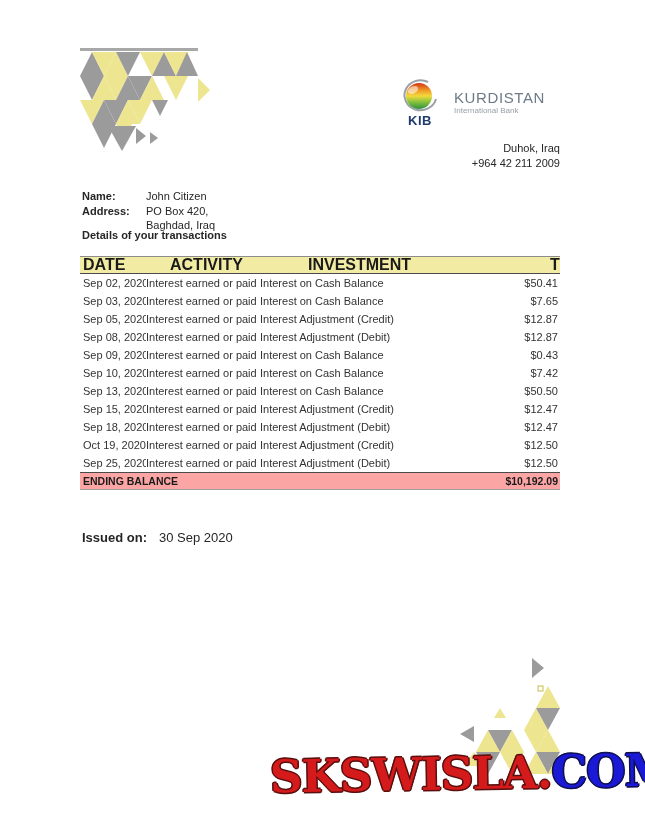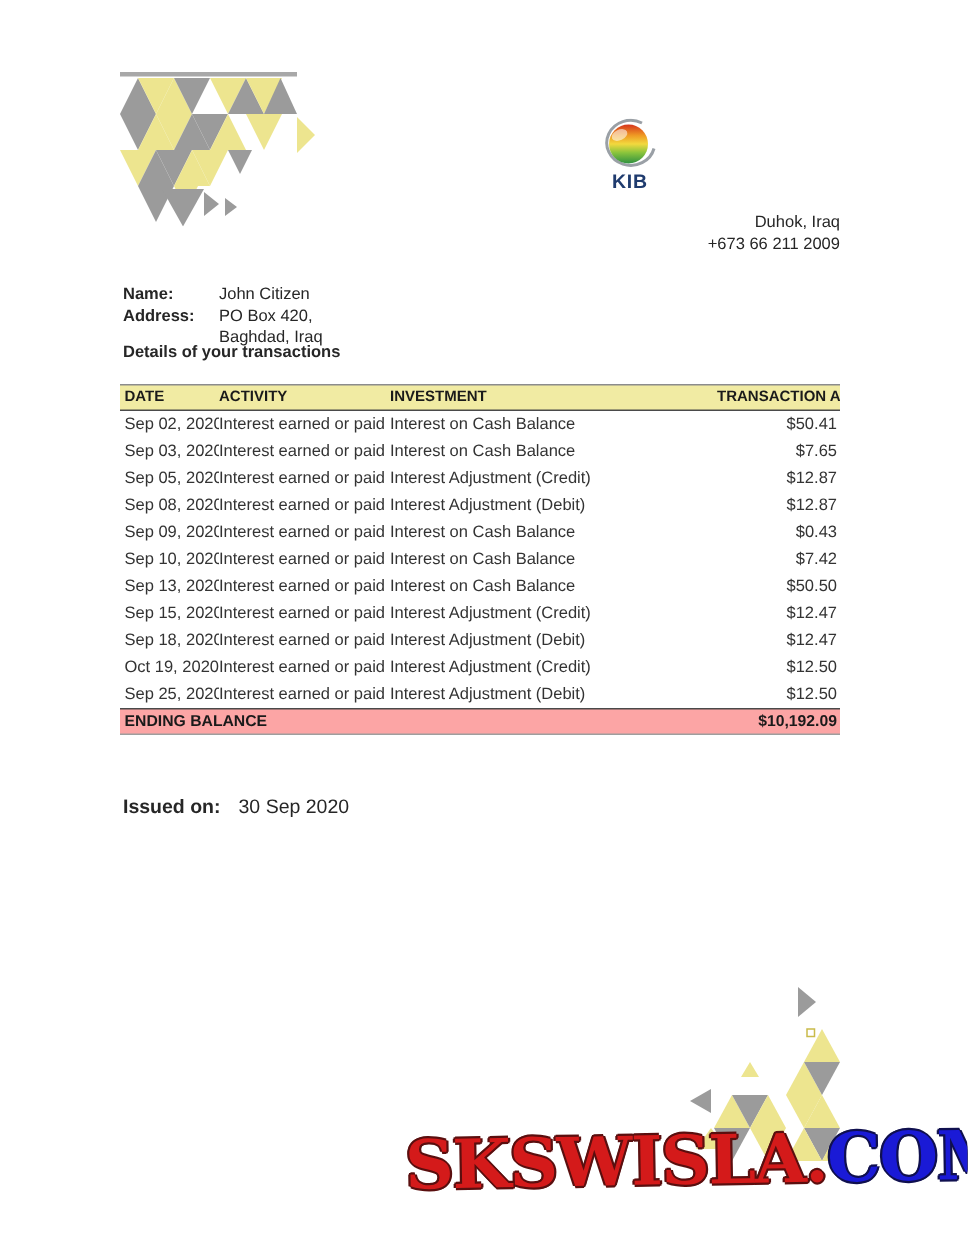--- a/index.html
+++ b/index.html
@@ -22,22 +22,22 @@
   
   .customer{position:absolute;left:82px;top:189px;font-size:11px;line-height:14.5px;}
   .customer .crow{display:grid;grid-template-columns:64px auto;}
   .customer .clabel{font-weight:bold;}
   
   .section-title{position:absolute;left:82px;top:229px;font-size:11px;font-weight:bold;}
   
   .txn-table{position:absolute;left:80px;top:256px;width:480px;}
   .thead,.trow,.tfoot{display:grid;grid-template-columns:66px 114px 218px 1fr;}
   .thead{
-    background:#F1EBA3;height:16px;line-height:16px;font-size:10px;font-weight:bold;
-    border-top:1px solid #8c8c8c;border-bottom:1px solid #4a4a4a;color:#1a1a1a;
+    background:#F1EBA3;height:16px;line-height:16px;font-size:16px;font-weight:bold;
+    border-top:1px solid #8c8c8c;border-bottom:1px solid #4a4a4a;color:#1a1a1a;gap:24px;
   }
   .trow{height:18px;line-height:18px;font-size:11px;color:#333333;}
   .tfoot{
     background:#fca5a5;height:16px;line-height:16px;font-size:10.5px;font-weight:bold;
     border-top:1px solid #4a4a4a;border-bottom:1px solid #9e9e9e;color:#1a1a1a;
   }
   .cell{overflow:hidden;white-space:nowrap;}
   .cell-date,.hdr-date{padding-left:3px;}
   .cell-amount,.hdr-amount{text-align:right;padding-right:2px;}
   .tfoot .foot-label{grid-column:1 / span 3;padding-left:3px;}
@@ -103,25 +103,29 @@
           <stop offset="50%" stop-color="#f2d93e"></stop>
           <stop offset="72%" stop-color="#8bc43c"></stop>
           <stop offset="100%" stop-color="#2f9140"></stop>
         </linearGradient>
       </defs>
       <path d="M 30,3 A 16,15 0 1 0 38,20" fill="none" stroke="#9aa0a6" stroke-width="2"></path>
       <circle cx="21" cy="17" r="13" fill="url(#globe)"></circle>
       <ellipse cx="15" cy="11" rx="5.5" ry="3.5" fill="#ffffff" opacity="0.55" transform="rotate(-25 15 11)"></ellipse>
       <text x="10" y="46" font-family="Liberation Sans, sans-serif" font-size="13" font-weight="bold" fill="#1F3B6E" letter-spacing="0.5">KIB</text>
     </svg>
+    <div class="kib-wordmark">
+      <div class="kib-name">KURDISTAN</div>
+      <div class="kib-sub">International Bank</div>
+    </div>
   </div>
 
   <div class="bank-info">
     <div>Duhok, Iraq</div>
-    <div>+673 66 211 2009</div>
+    <div>+964 42 211 2009</div>
   </div>
 
   <div class="customer">
     <div class="crow">
       <div class="clabel">Name:</div>
       <div>John Citizen</div>
     </div>
     <div class="crow">
       <div class="clabel">Address:</div>
       <div>PO Box 420,</div>

